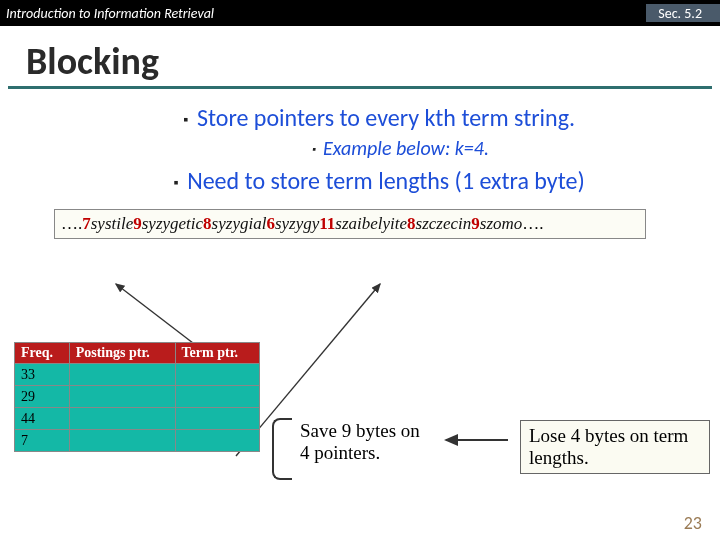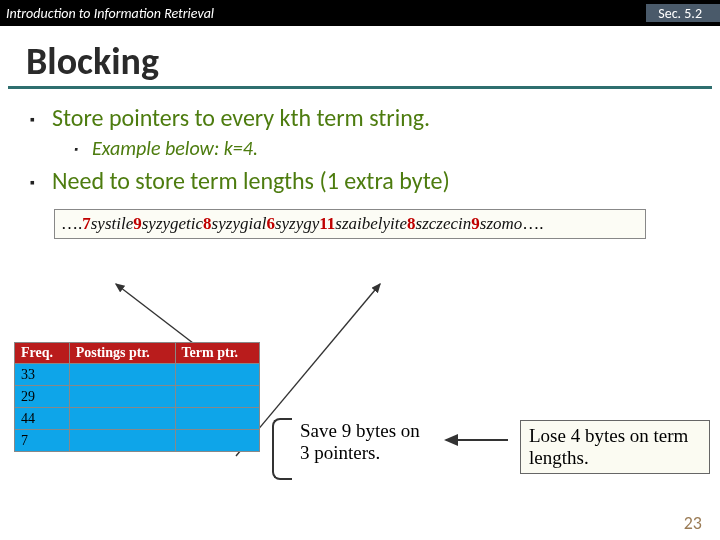--- a/index.html
+++ b/index.html
@@ -37,21 +37,21 @@
     font-weight: bold;
     color: #2a2a2a;
     margin: 12px 0 2px 26px;
   }
   .rule {
     height: 3px;
     background: #2f6f6f;
     margin: 0 8px 14px 8px;
   }
   ul.bullets { list-style: none; padding: 0; margin: 0 0 0 30px; }
-  ul.bullets > li { font-size: 24px; color: #4d7c0f; margin-bottom: 6px; }
+  ul.bullets > li { font-size: 24px; color: #1d4ed8; margin-bottom: 6px; text-align: center; }
   ul.bullets > li::before { content: "\25AA"; color:#222; font-size:14px; display:inline-block; width:22px; vertical-align:2px;}
   ul.sub { list-style:none; padding:0; margin: 4px 0 0 44px; font-style: italic; }
   ul.sub > li { font-size: 20px; }
   ul.sub > li::before { content: "\25AA"; color:#222; font-size:11px; display:inline-block; width:18px; vertical-align:2px;}
 
   .termstring-box {
     margin: 14px 0 0 54px;
     width: 592px;
     border: 1px solid #888;
     background: #fcfcf5;
@@ -59,21 +59,21 @@
     font-family: "Times New Roman", serif;
     font-size: 17px;
     position: relative;
   }
   .termstring-box .n { color: #c00000; font-weight: bold; }
   .termstring-box .w { font-style: italic; color:#111; }
 
   .table-wrap { position:absolute; left:14px; top:342px; width:246px; }
   table.dict { border-collapse: collapse; width: 100%; font-family:"Times New Roman",serif; font-size:14px; }
   table.dict th { background:#b91c1c; color:#fff; font-weight:bold; text-align:left; padding:2px 6px; border:1px solid #888;}
-  table.dict td { border:1px solid #888; padding:2px 6px; height:22px; background:#0ea5e9;}
+  table.dict td { border:1px solid #888; padding:2px 6px; height:22px; background:#14b8a6;}
   table.dict td:nth-child(2),table.dict td:nth-child(3){ min-width:60px;}
 
   .note-box {
     position: absolute;
     font-family: "Times New Roman", serif;
     font-size: 19px;
     line-height: 1.15;
   }
   .note-save { left: 300px; top: 420px; width: 130px; }
   .note-lose {
@@ -154,16 +154,16 @@
     <tr>
           <td>7</td>
           <td></td>
           <td></td>
         </tr>
   </tbody>
     </table>
 </div>
 
 <div class="brace"></div>
-<div class="note-box note-save">Save 9 bytes on 3 pointers.</div>
+<div class="note-box note-save">Save 9 bytes on 4 pointers.</div>
 <div class="note-box note-lose">Lose 4 bytes on term lengths.</div>
 
 <div class="slidenum">23</div>
 
 </body></html>

